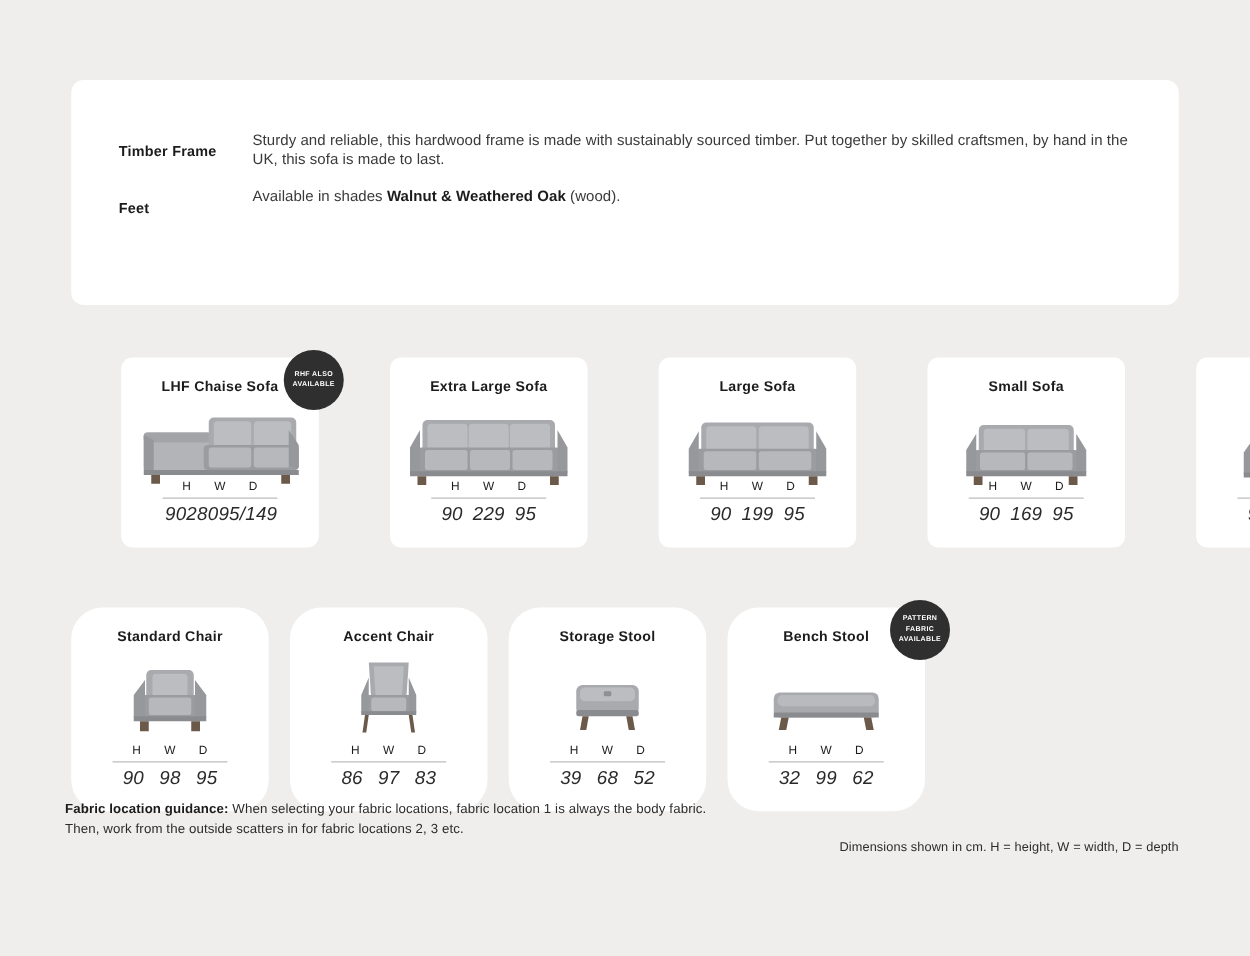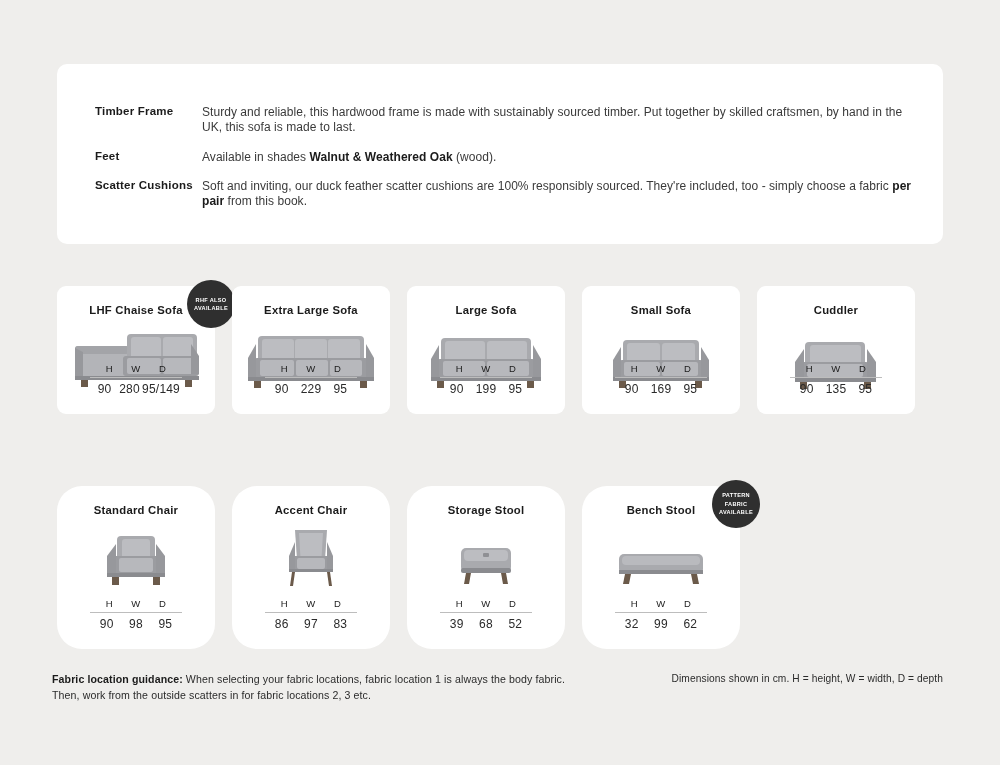--- a/index.html
+++ b/index.html
@@ -36,20 +36,21 @@
     margin-bottom: 14.5px;
   }
   .spec-label {
     width: 107px;
     flex: 0 0 107px;
     font-size: 11.5px;
     font-weight: bold;
     letter-spacing: 0.2px;
     color: #1b1b1b;
     line-height: 1.2;
+    margin-top: 11px;
   }
   .spec-text {
     font-size: 12px;
     color: #3a3a3a;
     line-height: 1.25;
     letter-spacing: 0.05px;
   }
   .spec-text b { color: #1b1b1b; font-weight: bold; }
 
   
@@ -60,21 +61,21 @@
   }
   .row-1 { left: 57px; top: 286px; }
   .row-2 { left: 57px; top: 486px; }
 
   .card {
     position: relative;
     width: 158px;
     background: #ffffff;
     border-radius: 9px;
   }
-  .row-1 .card { height: 128px; }
+  .row-1 .card { height: 152px; margin-left: 40px; }
   .row-2 .card { height: 163px; border-radius: 25px; }
 
   .card-title {
     text-align: center;
     font-size: 11.3px;
     font-weight: bold;
     letter-spacing: 0.25px;
     color: #1b1b1b;
     margin-top: 18px;
   }
@@ -97,24 +98,25 @@
     justify-content: space-between;
     font-size: 9.5px;
     color: #1b1b1b;
     letter-spacing: 0.3px;
     padding: 0 6px 3px 6px;
     border-bottom: 1px solid #bdbdbd;
   }
   .dims-vals {
     display: flex;
     justify-content: space-between;
-    font-size: 12px;
+    font-size: 15px;
     color: #2a2a2a;
     padding: 4px 2px 0 2px;
     letter-spacing: 0.2px;
+    font-style: italic;
   }
   .dims-head span, .dims-vals span {
     flex: 1;
     text-align: center;
   }
 
   
   .badge {
     position: absolute;
     width: 48px; height: 48px;
@@ -130,21 +132,21 @@
     font-weight: bold;
     letter-spacing: 0.3px;
     line-height: 1.5;
   }
   .badge-lhf { right: -20px; top: -6px; }
   .badge-bench { right: -20px; top: -6px; }
 
   
   .footer-left {
     position: absolute;
-    left: 52px; top: 671px;
+    left: 52px; top: 639px;
     width: 530px;
     font-size: 10.6px;
     color: #2b2b2b;
     line-height: 1.55;
     letter-spacing: 0.1px;
   }
   .footer-left b { font-weight: bold; color: #1b1b1b; }
   .footer-right {
     position: absolute;
     right: 57px; top: 673px;
@@ -167,24 +169,20 @@
         <div class="spec-label">Timber Frame</div>
         <div class="spec-text">Sturdy and reliable, this hardwood frame is made with sustainably sourced timber. Put together by skilled craftsmen, by hand in the UK, this sofa is made to last.</div>
       </div>
 
 
       <div class="spec-row">
         <div class="spec-label">Feet</div>
         <div class="spec-text">Available in shades <b>Walnut &amp; Weathered Oak</b> (wood).</div>
       </div>
 
-      <div class="spec-row">
-        <div class="spec-label">Scatter Cushions</div>
-        <div class="spec-text">Soft and inviting, our duck feather scatter cushions are 100% responsibly sourced. They're included, too - simply choose a fabric <b>per pair</b> from this book.</div>
-      </div>
 
     </div>
   </div>
 
   <div class="grid-row row-1">
 
     <div class="card">
       <div class="badge badge-lhf">
         <span>RHF ALSO</span>
         <span>AVAILABLE</span>

